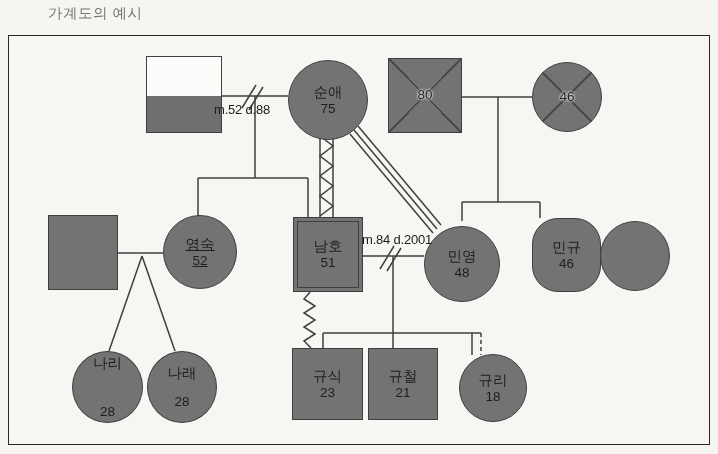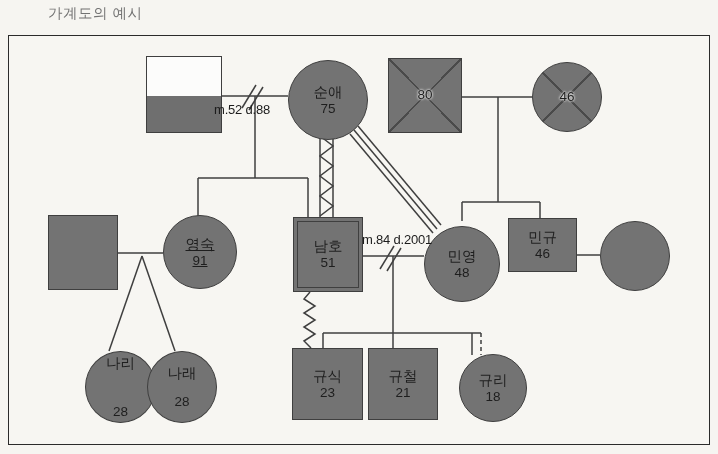--- a/index.html
+++ b/index.html
@@ -125,43 +125,43 @@
 </div>
 
 <div class="node circle deceased" style="left:532px;top:62px;width:70px;height:70px;">
   <div class="p-age">46</div>
 </div>
 
 <div class="node" style="left:48px;top:215px;width:70px;height:75px;"></div>
 
 <div class="node circle" style="left:163px;top:215px;width:74px;height:74px;text-decoration:underline;">
   <div class="pname">영숙</div>
-  <div class="p-age">91</div>
+  <div class="p-age">52</div>
 </div>
 
 <div class="node" style="left:293px;top:217px;width:70px;height:75px;text-align:right;">
   <div class="ip-inner">
     <div class="pname">남호</div>
     <div class="p-age">51</div>
   </div>
 </div>
 
 <div class="node circle" style="left:424px;top:226px;width:76px;height:76px;">
   <div class="pname">민영</div>
   <div class="p-age">48</div>
 </div>
 
-<div class="node" style="left:508px;top:218px;width:69px;height:54px;">
+<div class="node" style="left:532px;top:218px;width:69px;height:74px;border-radius:26px;">
   <div class="pname">민규</div>
   <div class="p-age">46</div>
 </div>
 
 <div class="node circle" style="left:600px;top:221px;width:70px;height:70px;"></div>
 
-<div class="node circle" style="left:85px;top:351px;width:71px;height:72px;gap:32px;">
+<div class="node circle" style="left:72px;top:351px;width:71px;height:72px;gap:32px;">
   <div class="pname">나리</div>
   <div class="p-age">28</div>
 </div>
 
 <div class="node circle" style="left:147px;top:351px;width:70px;height:72px;gap:12px;">
   <div class="pname">나래</div>
   <div class="p-age">28</div>
 </div>
 
 <div class="node" style="left:292px;top:348px;width:71px;height:72px;justify-content:center;">

